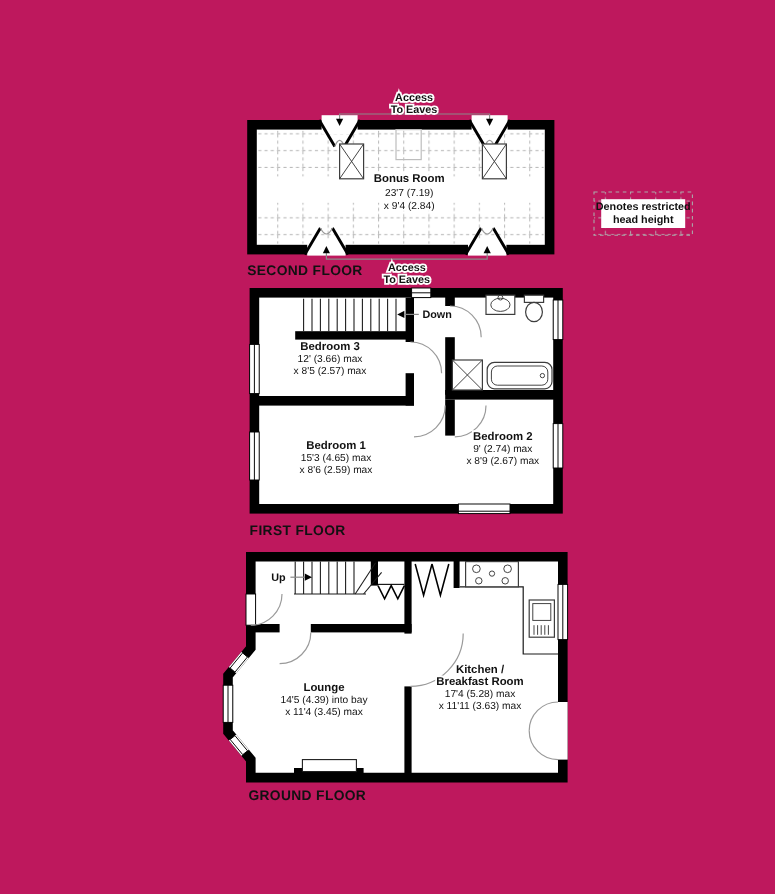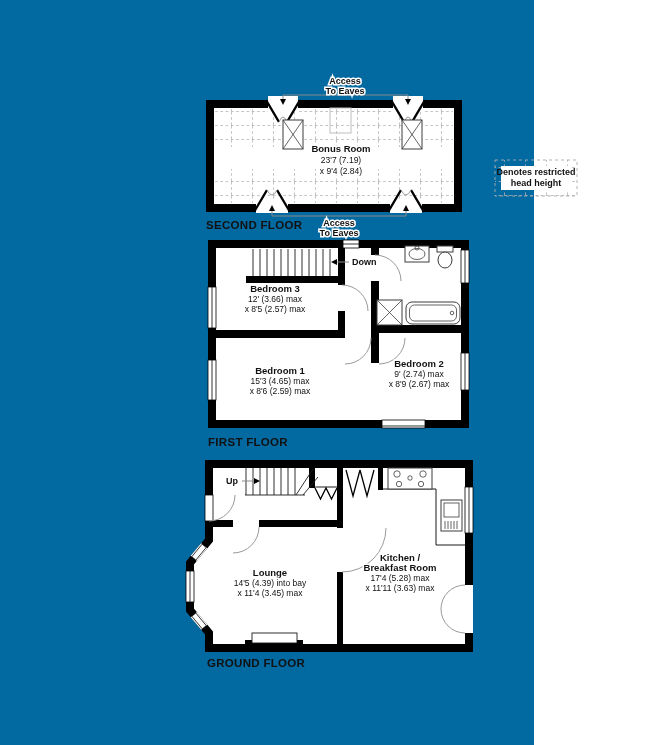--- a/index.html
+++ b/index.html
@@ -1,16 +1,16 @@
 <!DOCTYPE html>
 <html><head>
 <meta charset="utf-8">
 <style>
   html,body{margin:0;padding:0;background:#ffffff;}
-  .page{width:534px;height:745px;background:#0369a1;position:relative;font-family:"Liberation Sans",sans-serif;text-align:right;}
+  .page{width:646px;height:745px;background:#be185d;position:relative;font-family:"Liberation Sans",sans-serif;text-align:right;}
   svg text{font-family:"Liberation Sans",sans-serif;fill:#111;}
   .halo{paint-order:stroke;stroke:#ffffff;stroke-width:3px;}
   .room-name{font-size:9.5px;font-weight:bold;text-anchor:middle;}
   .room-dim{font-size:8.5px;text-anchor:middle;}
   .floor-label{font-size:11.5px;font-weight:bold;letter-spacing:.3px;}
   .small-bold{font-size:9px;font-weight:bold;text-anchor:middle;}
   .dir-label{font-size:9px;font-weight:bold;}
   .wall{fill:#000;}
   .wall-stroke{fill:#fff;stroke:#000;stroke-width:8;}
   .thin{stroke:#1a1a1a;stroke-width:1;fill:none;}

